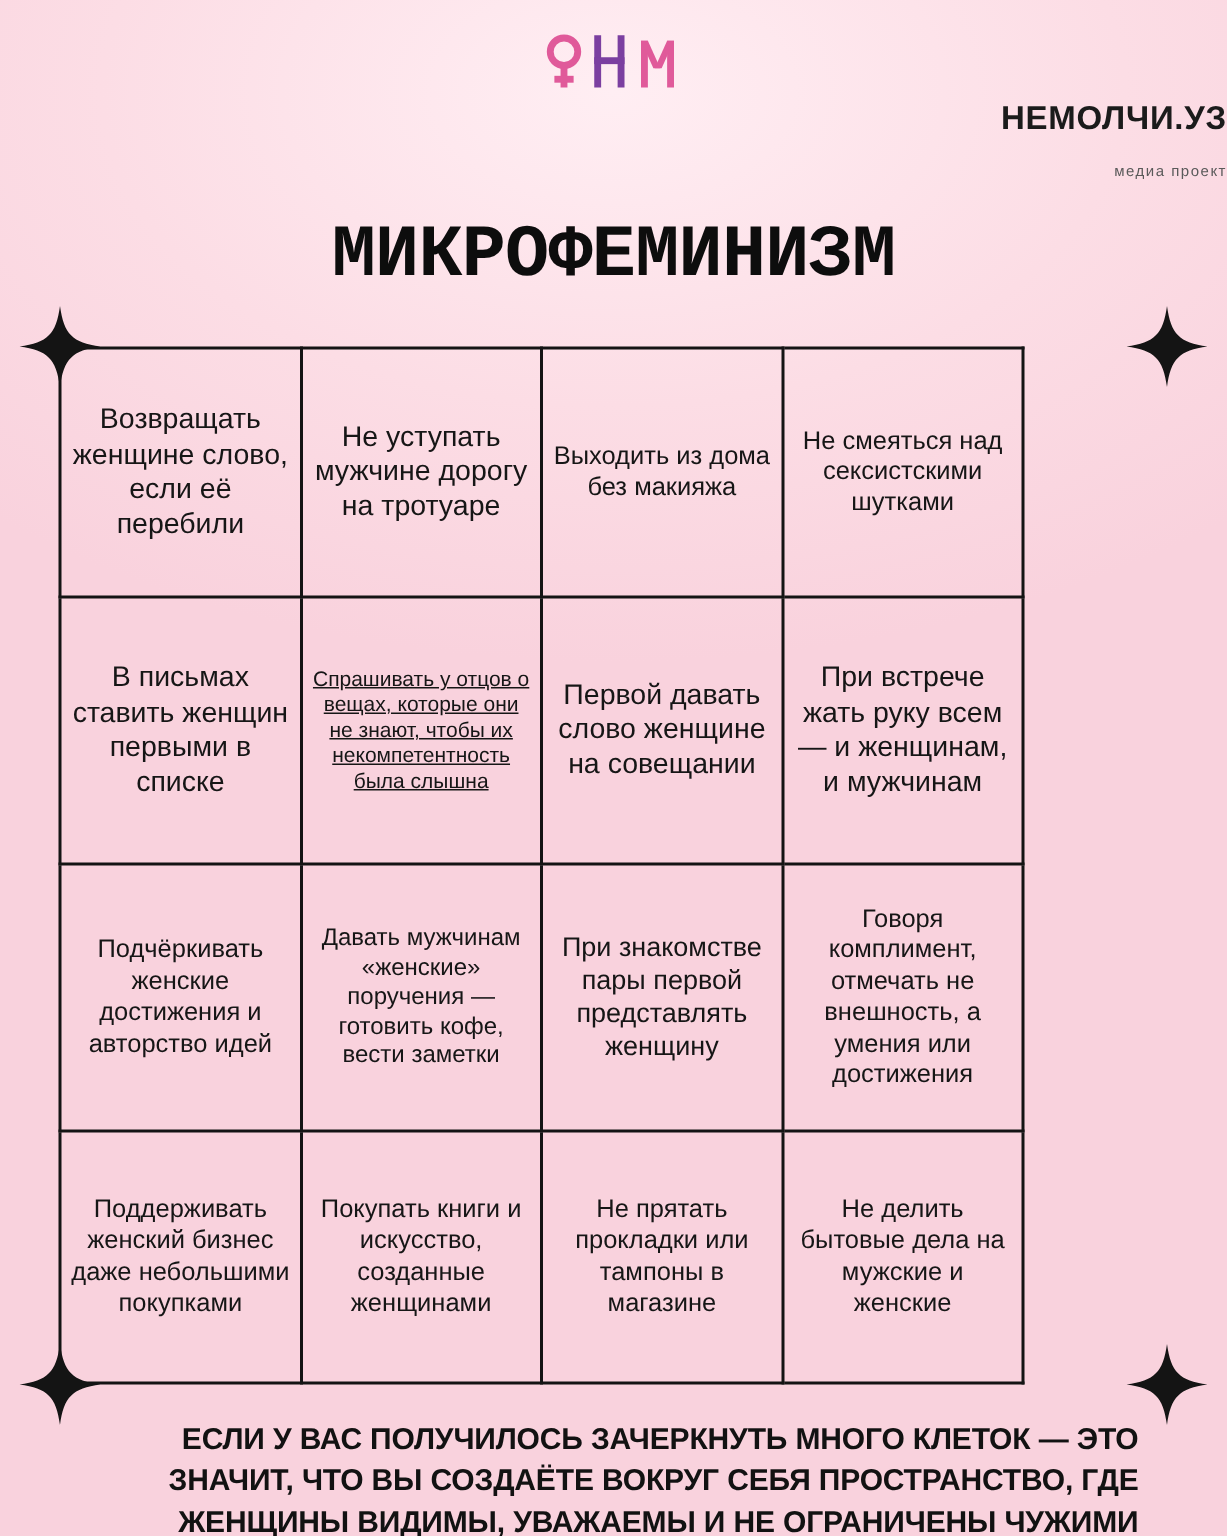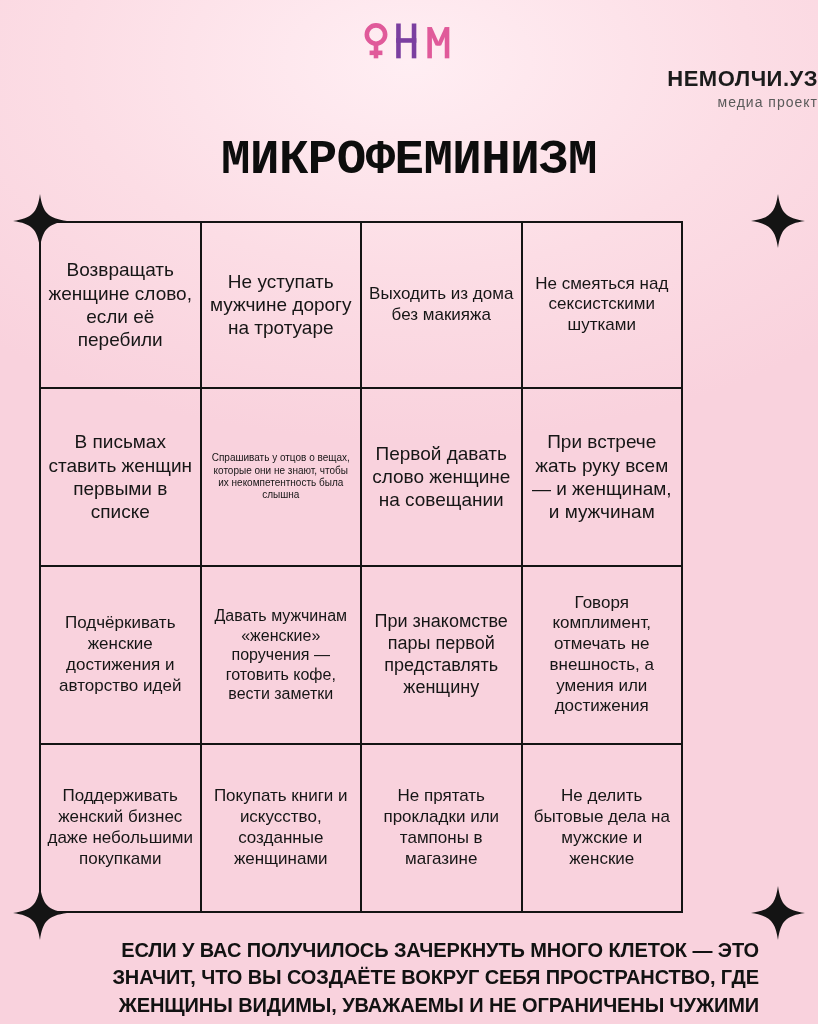--- a/index.html
+++ b/index.html
@@ -35,22 +35,22 @@
     height: 44px;
   }
   .logo-title {
     margin-top: 4px;
     font-size: 22px;
     font-weight: bold;
     letter-spacing: 0.5px;
     color: #1b1b1b;
   }
   .logo-sub {
-    margin-top: 2px;
-    font-size: 14px;
+    margin-top: 17px;
+    font-size: 10px;
     letter-spacing: 1px;
     color: #5a5a5a;
   }
 
   .main-title {
     text-align: center;
     font-size: 49px;
     font-weight: bold;
     letter-spacing: -0.5px;
     margin-top: 22px;
@@ -74,21 +74,21 @@
     text-align: center;
     vertical-align: middle;
     padding: 8px 6px;
     line-height: 1.22;
     color: #161616;
   }
   .r1 td { height: 148px; font-size: 19px; }
   .r2 td { height: 160px; font-size: 19px; }
   .r3 td { height: 160px; font-size: 18px; }
   .r4 td { height: 150px; font-size: 18px; }
-  td.small { font-size: 10px; line-height: 1.25; }
+  td.small { font-size: 14px; line-height: 1.25; text-decoration: underline; }
   td.sm2  { font-size: 16px; line-height: 1.25; }
   td.sm3  { font-size: 17px; line-height: 1.25; }
 
   
   .spark {
     position: absolute;
     width: 54px;
     height: 54px;
     pointer-events: none;
   }

